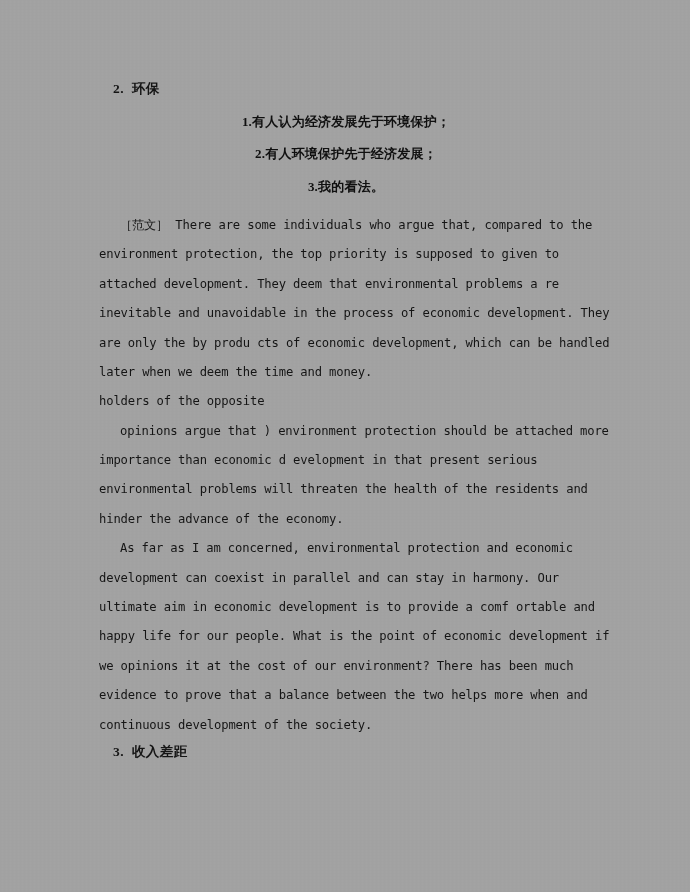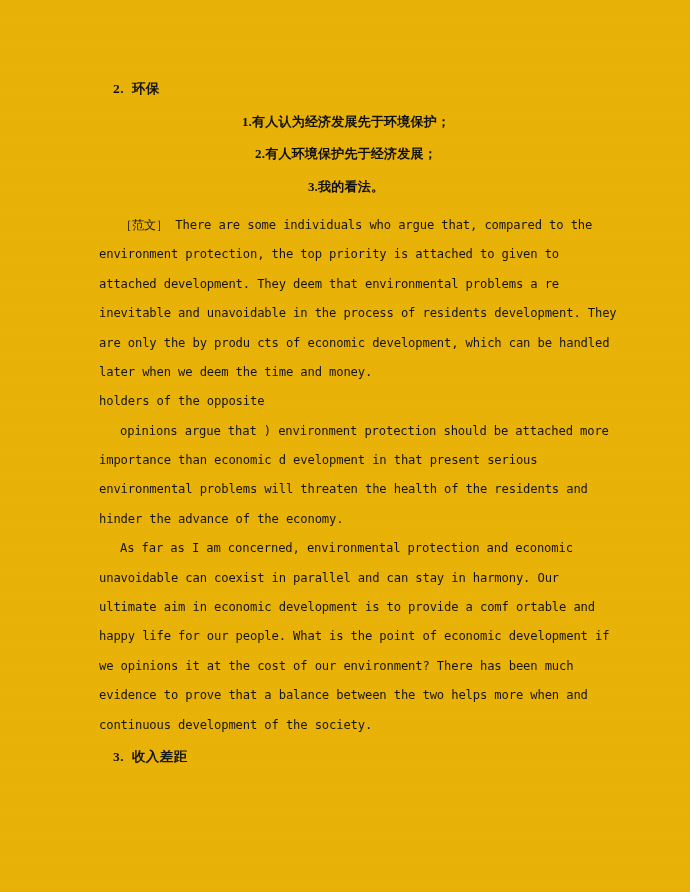--- a/index.html
+++ b/index.html
@@ -9,21 +9,21 @@
     background: #ffffff;
   }
   body {
     font-family: "Liberation Serif", serif;
     -webkit-font-smoothing: none;
   }
   #page {
     position: relative;
     width: 690px;
     height: 892px;
-    background: #eab308;
+    background: #a3a3a3;
     overflow: hidden;
     box-sizing: border-box;
   }
   
   #page::before {
     content: "";
     position: absolute;
     inset: 0;
     pointer-events: none;
     background:
@@ -90,21 +90,21 @@
     padding-left: 21px;
   }
   .tline .cjk {
     font-family: "DejaVu Serif", "Liberation Serif", serif;
     font-weight: 700;
     font-size: 12.4px;
     letter-spacing: 0;
   }
   .spacer-sm { height: 3px; }
   .tail-heading {
-    margin-top: 5px;
+    margin-top: 0;
   }
 </style>
 </head>
 <body>
 
 <div id="page">
   <div id="content">
 
     <div class="heading-cjk">
       <span class="num">2.</span><span>环保</span>
@@ -115,38 +115,38 @@
     </div>
     <div class="prompt">
       <span class="num">2.</span><span>有人环境保护先于经济发展；</span>
     </div>
     <div class="prompt">
       <span class="num">3.</span><span>我的看法。</span>
     </div>
 
     <div class="para">
       <div class="tline indent">［范文］ There are some individuals who argue that, compared to the</div>
-      <div class="tline">environment protection, the top priority is attached to given to</div>
+      <div class="tline">environment protection, the top priority is supposed to given to</div>
       <div class="tline">attached development. They deem that environmental problems a re</div>
-      <div class="tline">inevitable and unavoidable in the process of residents development. They</div>
+      <div class="tline">inevitable and unavoidable in the process of economic development. They</div>
       <div class="tline">are only the by produ cts of economic development, which can be handled</div>
       <div class="tline">later when we deem the time and money.</div>
     </div>
 
     <div class="para">
       <div class="tline">holders of the opposite</div>
       <div class="tline indent">opinions argue that ) environment protection should be attached more</div>
       <div class="tline">importance than economic d evelopment in that present serious</div>
       <div class="tline">environmental problems will threaten the health of the residents and</div>
       <div class="tline">hinder the advance of the economy.</div>
     </div>
 
     <div class="para">
       <div class="tline indent">As far as I am concerned, environmental protection and economic</div>
-      <div class="tline">unavoidable can coexist in parallel and can stay in harmony. Our</div>
+      <div class="tline">development can coexist in parallel and can stay in harmony. Our</div>
       <div class="tline">ultimate aim in economic development is to provide a comf ortable and</div>
       <div class="tline">happy life for our people. What is the point of economic development if</div>
       <div class="tline">we opinions it at the cost of our environment? There has been much</div>
       <div class="tline">evidence to prove that a balance between the two helps more when and</div>
       <div class="tline">continuous development of the society.</div>
     </div>
 
     <div class="spacer-sm"></div>
 
     <div class="heading-cjk tail-heading">

